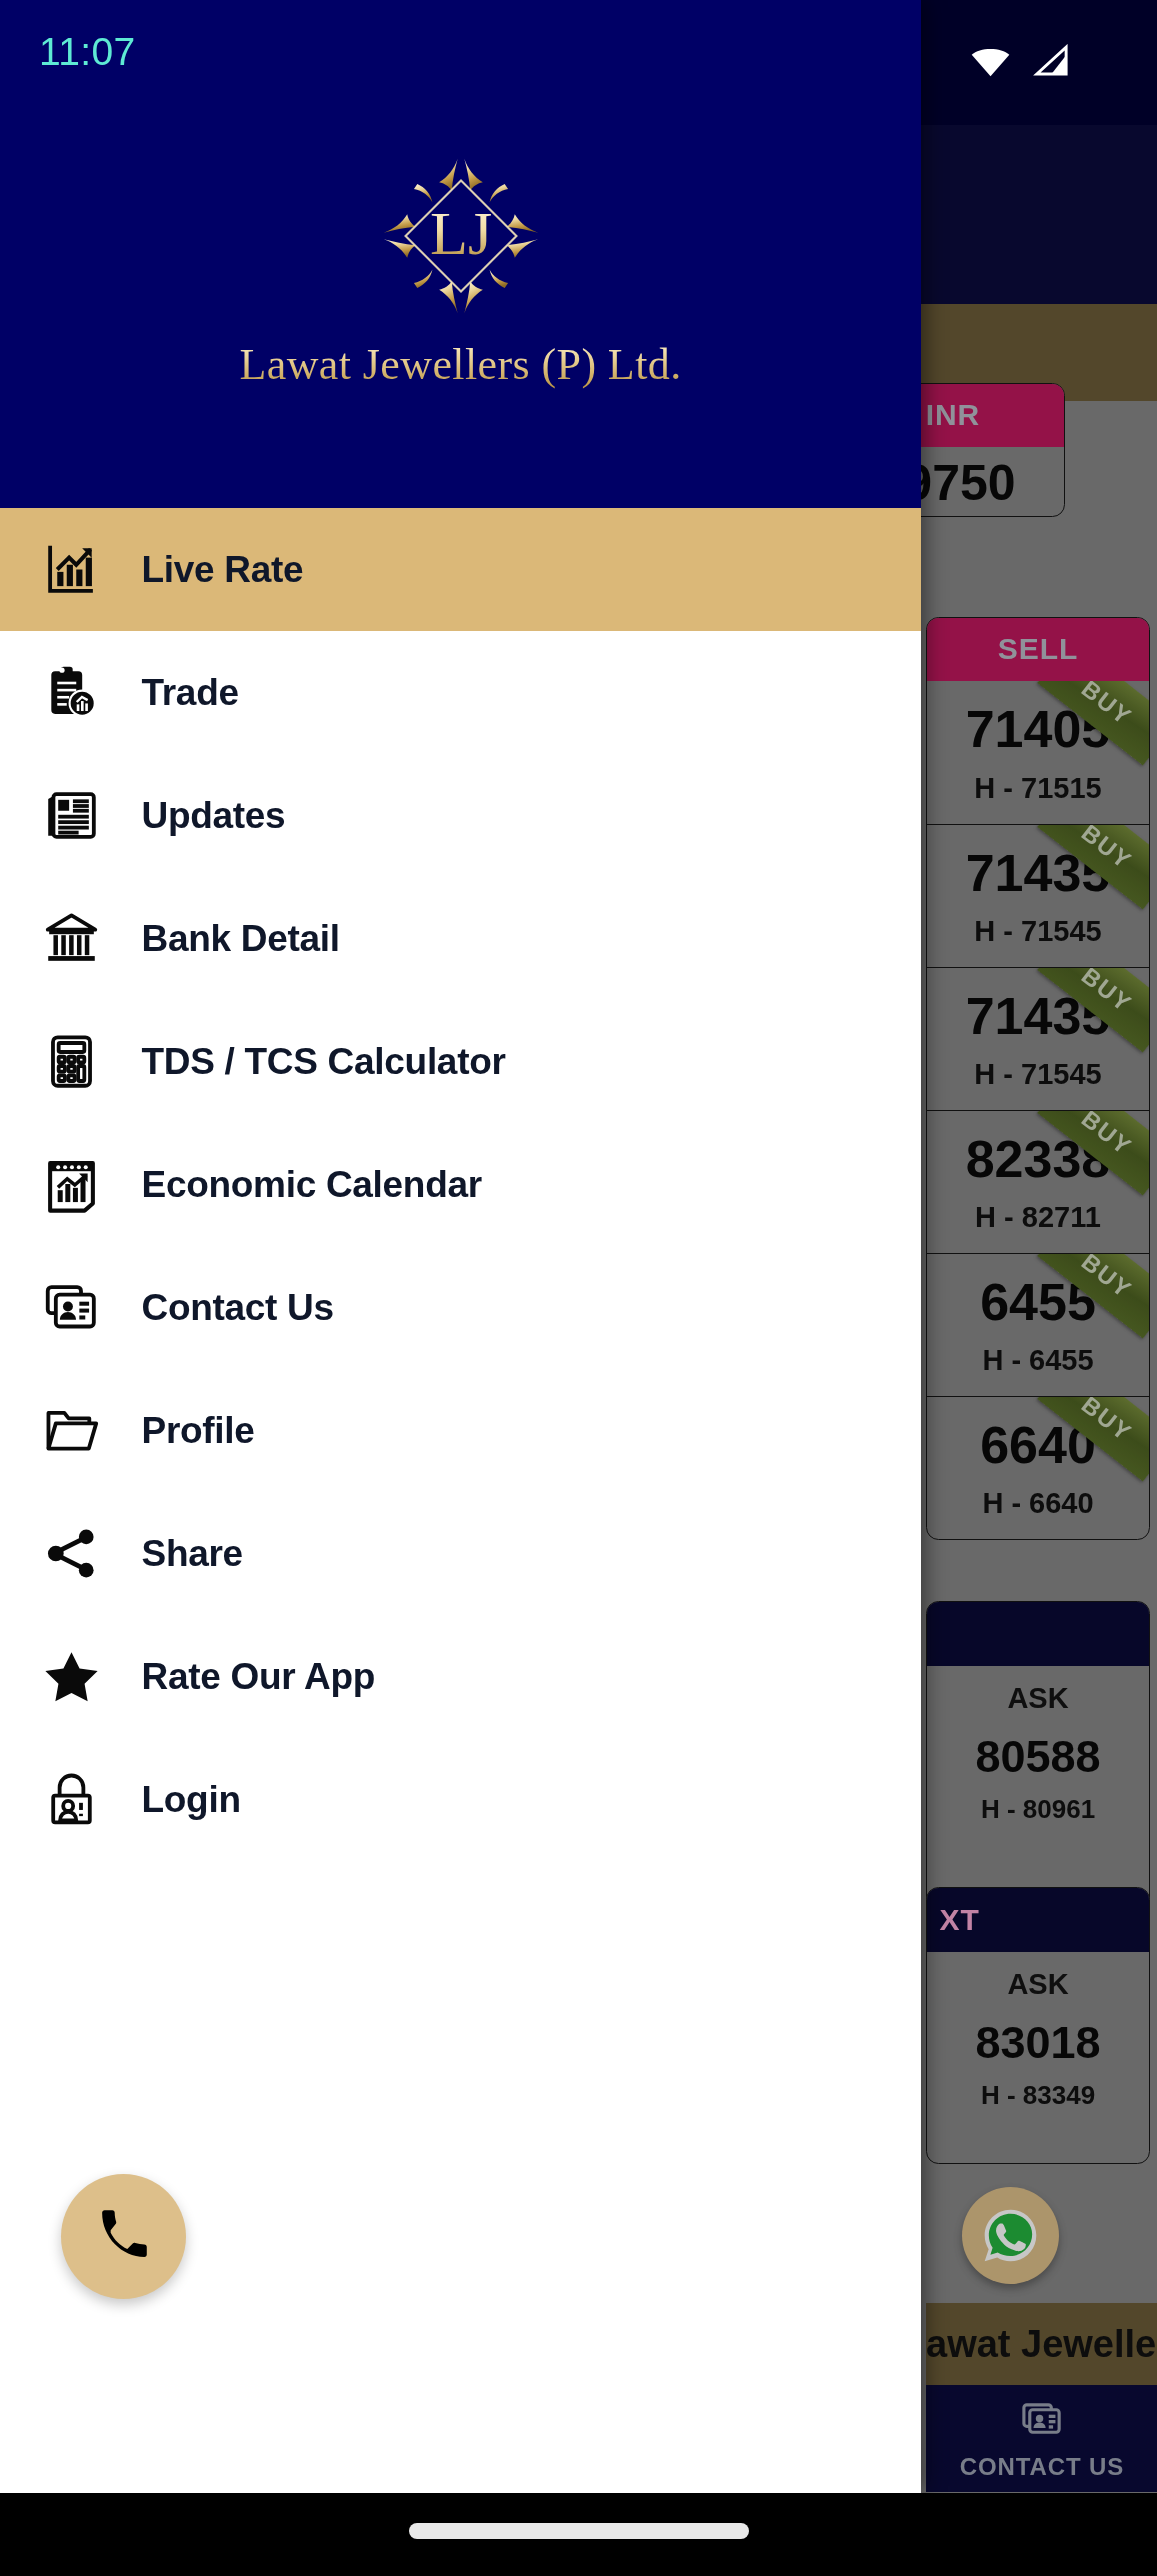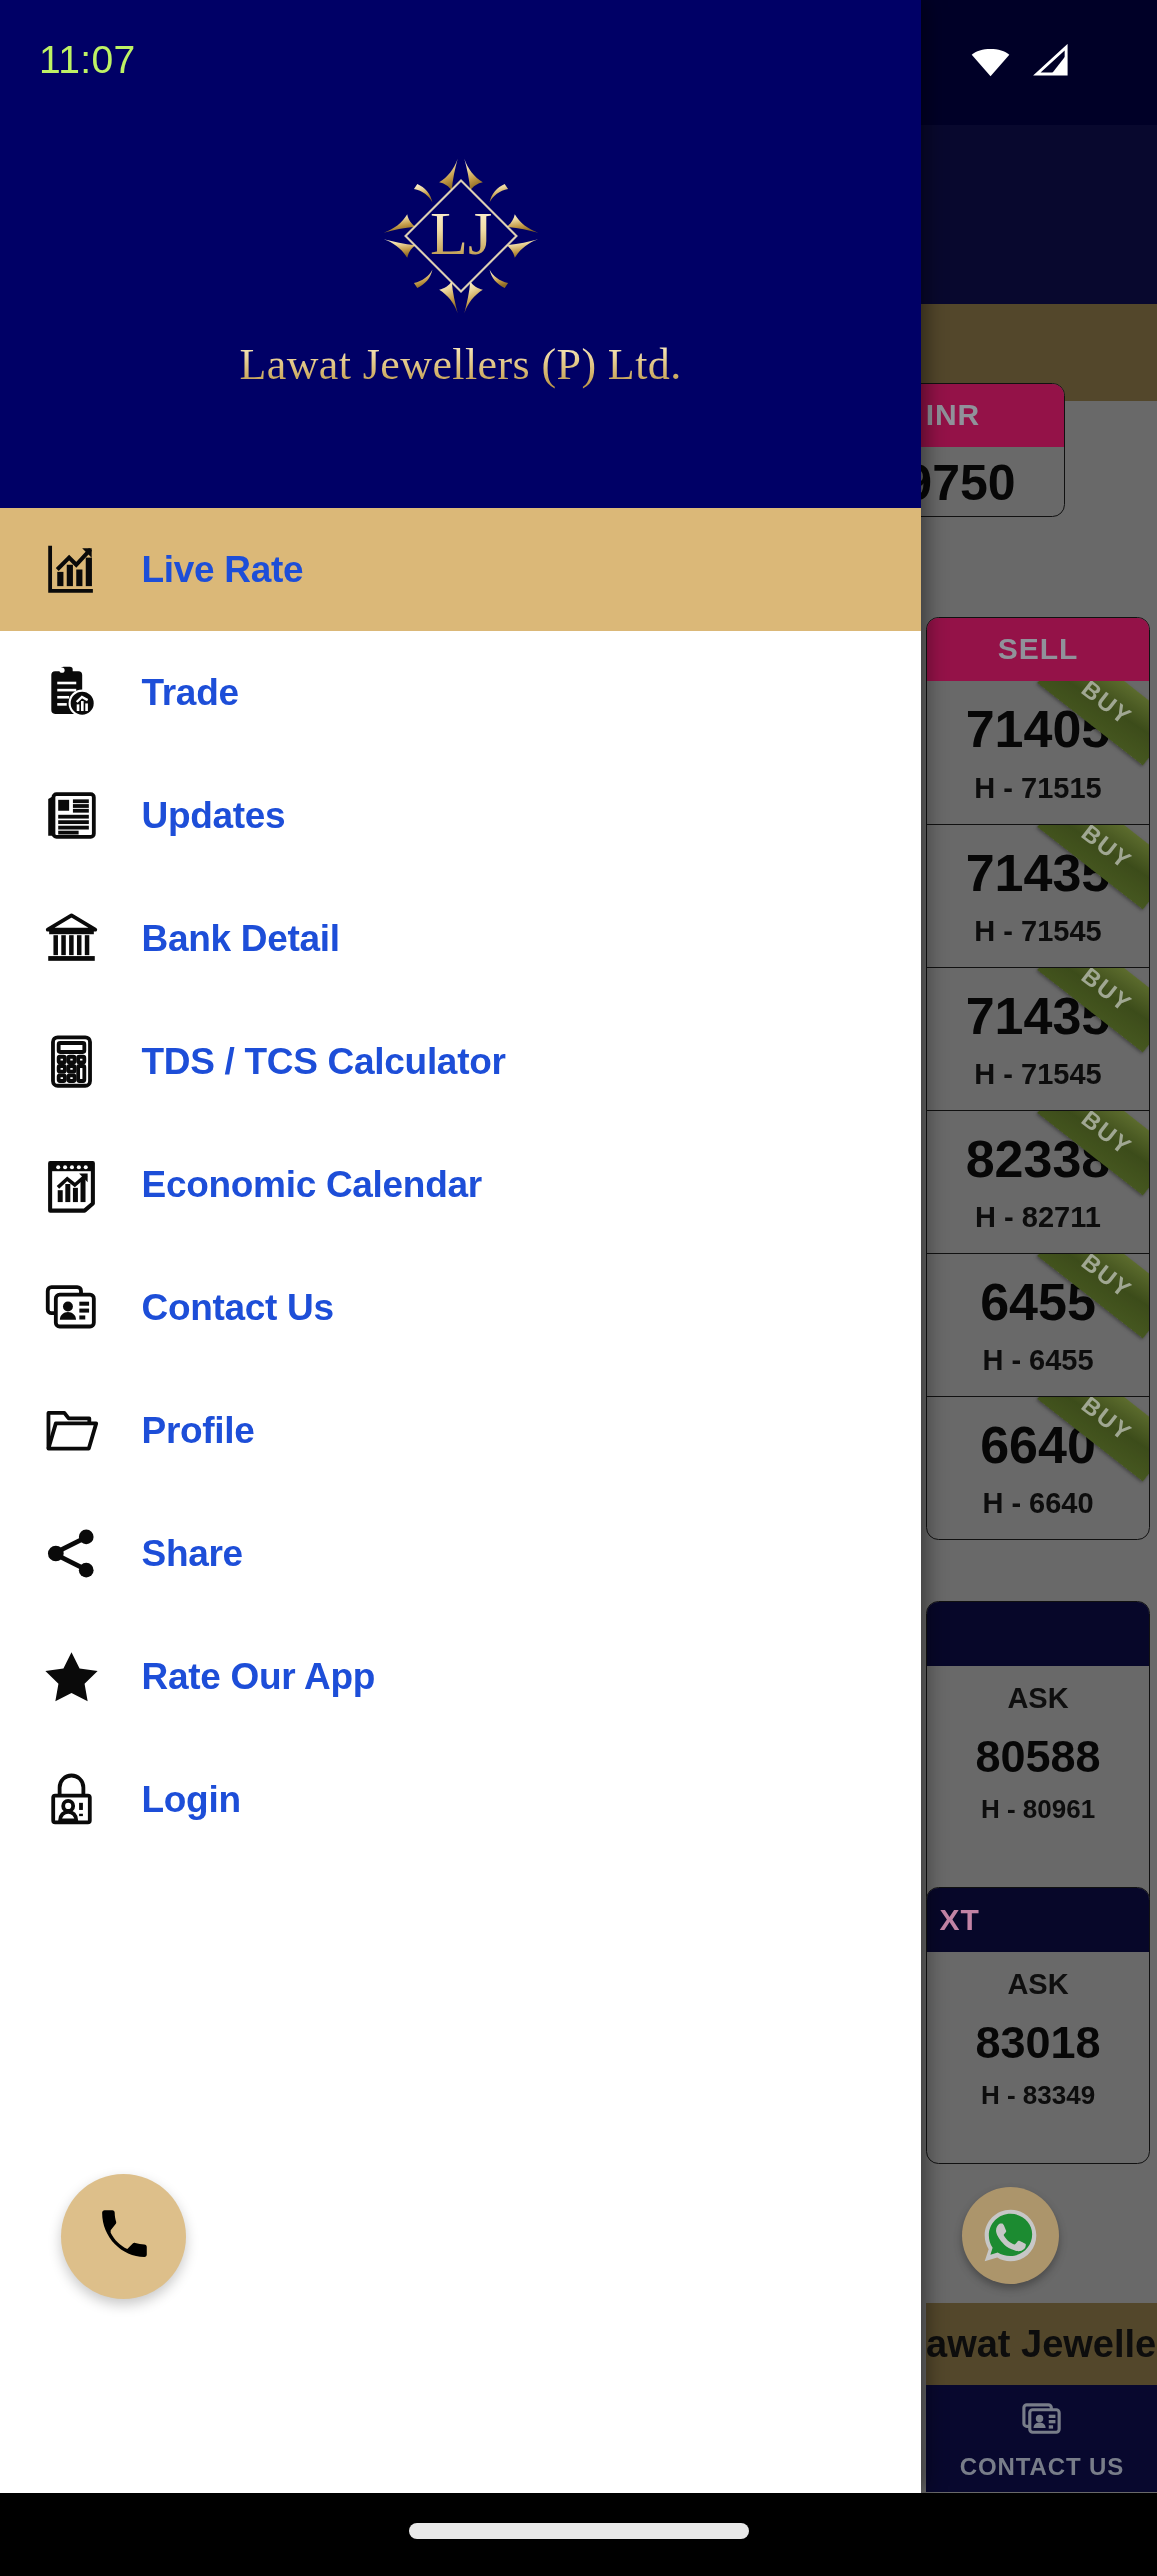--- a/index.html
+++ b/index.html
@@ -52,34 +52,34 @@
                 display:flex; flex-direction:column; align-items:center; justify-content:center; gap:7.2px; }
   .bottom-nav-label { color:#9aa0b0; font-size:24px; font-weight:bold; letter-spacing:0.9px; }
 
   
   #scrim { position:absolute; left:921px; top:0; width:236px; height:2493px; background:rgba(0,0,0,.22); pointer-events:none; }
 
   
   #drawer { position:absolute; left:0; top:0; width:921px; height:2493px; background:#ffffff; box-shadow:5.4px 0 19.7px rgba(0,0,0,.45); }
 
   .drawer-statusbar { position:relative; width:921px; height:125px; background:#000066; }
-  .clock { position:absolute; left:39px; top:38px; color:#bef264; font-size:39px; letter-spacing:0.4px; }
+  .clock { position:absolute; left:39px; top:30px; color:#5eead4; font-size:39px; letter-spacing:0.4px; }
 
   .drawer-header { position:relative; width:921px; height:383px; background:#000066; }
   .logo-wrap { position:absolute; left:0; top:27px; width:921px; display:flex; flex-direction:column; align-items:center; }
   .brand-text { font-family:"Liberation Serif", serif; font-size:44px; color:#f0d89a;
                 background:linear-gradient(180deg,#fff4d2 0%,#e8cf93 40%,#b9923f 100%);
                 -webkit-background-clip:text; background-clip:text; -webkit-text-fill-color:transparent;
                 margin-top:16px; letter-spacing:0.4px; }
 
   .menu { width:921px; }
   .menu-item { display:flex; align-items:center; height:123px; padding-left:43px; background:#fff; }
   .menu-item.active { background:#dbb878; }
   .menu-icon { width:77px; min-width:77px; display:flex; align-items:center; justify-content:flex-start; }
-  .menu-label { font-size:37px; font-weight:bold; color:#1d4ed8; margin-left:21.5px; letter-spacing:-0.3px; }
+  .menu-label { font-size:37px; font-weight:bold; color:#0f172a; margin-left:21.5px; letter-spacing:-0.3px; }
 
   .call-fab { position:absolute; left:61px; top:2174px; width:125px; height:125px; border-radius:50%;
               background:#ddbf8a; box-shadow:0 5.4px 12.5px rgba(0,0,0,.22); display:flex; align-items:center; justify-content:center; }
 
   
   #sysnav { position:absolute; left:0; bottom:0; width:1157px; height:83px; background:#000; }
   .nav-pill { position:absolute; left:50%; transform:translateX(-50%); top:29.5px; width:340px; height:16px; border-radius:8px; background:#e9e9e9; }
 
   .statusicons { position:absolute; right:86px; top:43px; display:flex; align-items:center; gap:19.7px; }
 </style>

